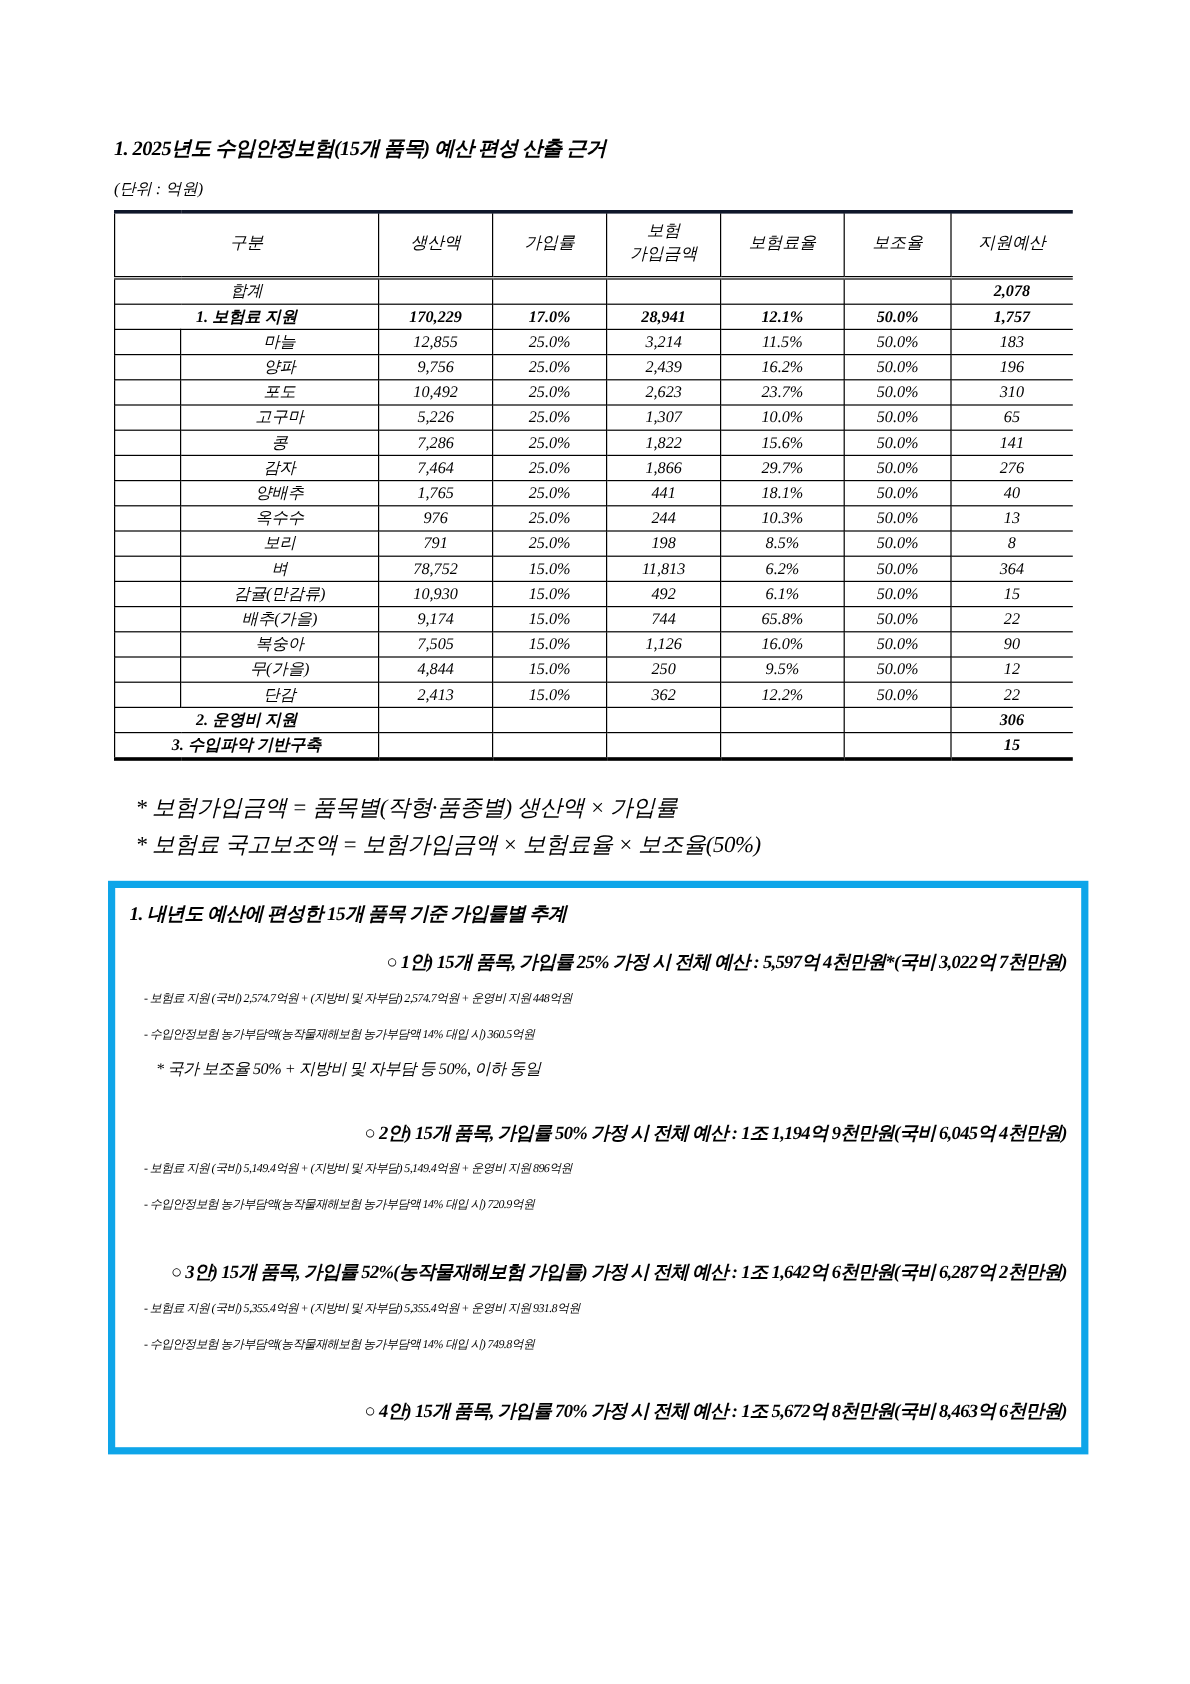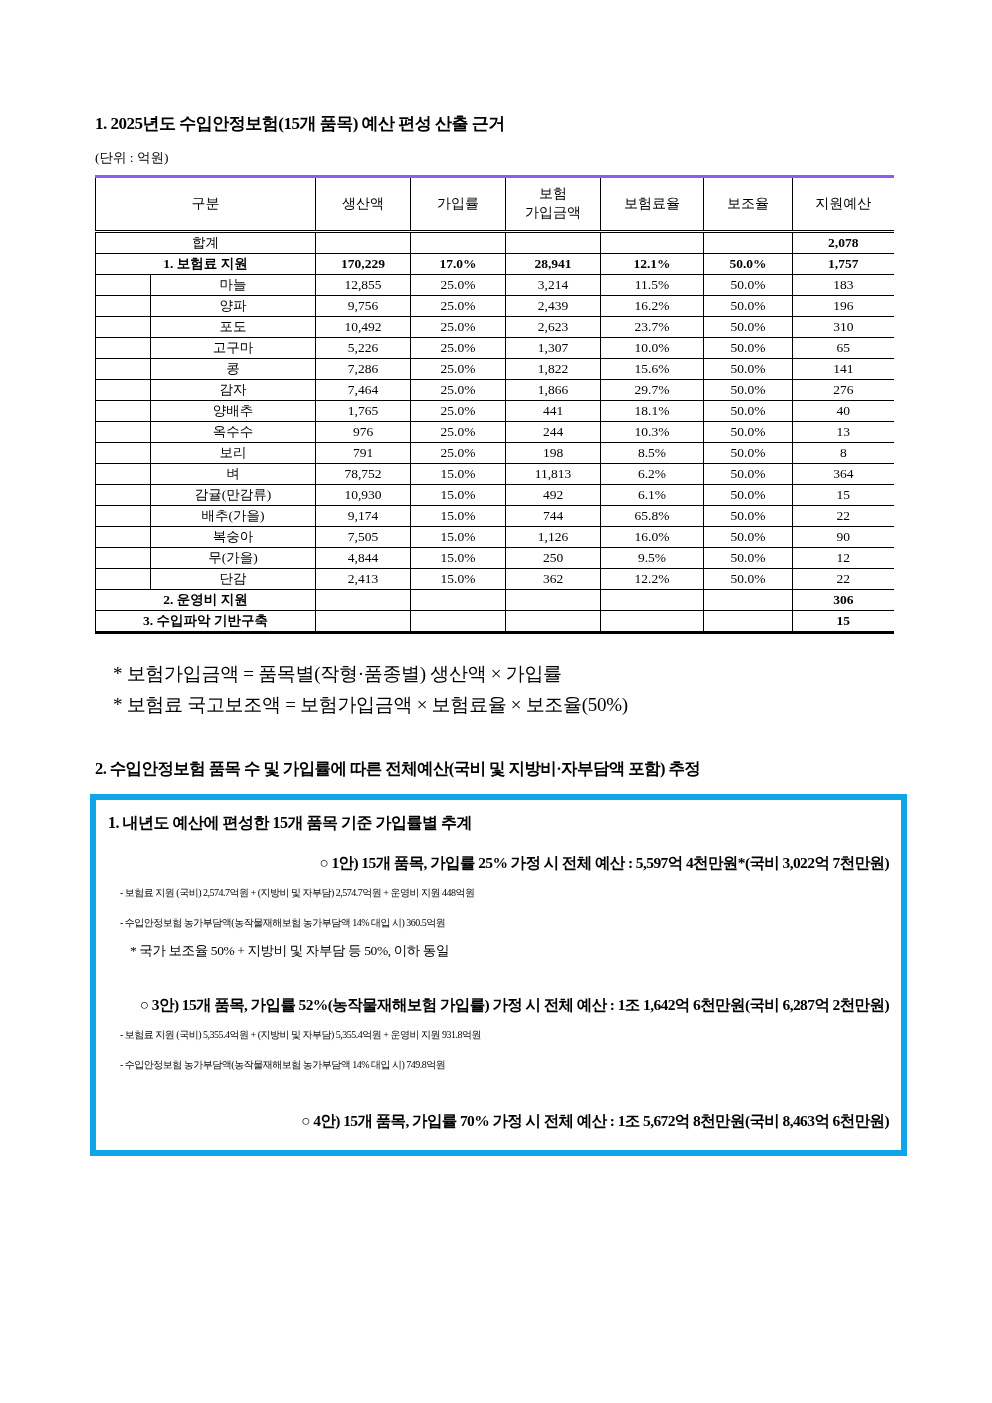--- a/index.html
+++ b/index.html
@@ -1,24 +1,24 @@
 <!DOCTYPE html>
 <html lang="ko"><head>
 <meta charset="utf-8">
 <style>
   html,body { margin:0; padding:0; background:#ffffff; }
   body { font-family: "Liberation Serif", "DejaVu Serif", serif; color:#000; }
   .page { position:relative; width:992px; height:1403px; box-sizing:border-box;
-          padding:112px 0 0 95px; overflow:hidden; }
+          padding:112px 0 0 95px; overflow:hidden;font-style:italic; }
 
   .s1-title { font-size:17px; font-weight:bold; letter-spacing:-0.5px; }
   .unit-note { width:798px; text-align:left; font-size:13.5px; margin-top:14px; margin-bottom:8px; }
 
   table.budget { border-collapse:collapse; table-layout:fixed; width:798px;
-                 border-top:3px solid #8b5cf6; font-size:13.5px; }
+                 border-top:3px solid #0f172a; font-size:13.5px; }
   table.budget thead th { font-weight:normal; font-size:14px; height:50px; text-align:center;
                           vertical-align:middle; border-bottom:3px double #000;
                           border-left:1px solid #000; white-space:pre-line; line-height:1.35; }
   table.budget thead th:first-child { border-left:1px solid #000; }
   table.budget td { height:20px; text-align:center; vertical-align:middle;
                     border:1px solid #000; padding:0 2px; overflow:hidden; white-space:nowrap; }
   table.budget th:last-child, table.budget td:last-child { border-right:none; }
   table.budget tbody tr:last-child td { border-bottom:3px solid #000; }
   table.budget .b { font-weight:bold; }
   col.c-ind { width:55px; } col.c-lab { width:165px; }
@@ -258,32 +258,36 @@
           <td class="b">15</td>
         </tr>
       </tbody>
   </table>
 
   <div class="footnotes" id="footnotes">
       <div class="footnote">* 보험가입금액 = 품목별(작형·품종별) 생산액 × 가입률</div>
       <div class="footnote">* 보험료 국고보조액 = 보험가입금액 × 보험료율 × 보조율(50%)</div>
     </div>
 
-  <div class="s2-title">2. 수입안정보험 품목 수 및 가입률에 따른 전체예산(국비 및 지방비·자부담액 포함) 추정</div>
 
   <div class="estimate-box">
     <div class="box-title">1. 내년도 예산에 편성한 15개 품목 기준 가입률별 추계</div>
     <div id="options">
         <div class="option-block">
           <div class="opt-head">○ 1안) 15개 품목, 가입률 25% 가정 시 전체 예산 : 5,597억 4천만원*(국비 3,022억 7천만원)</div>
           <div class="opt-detail">- 보험료 지원 (국비) 2,574.7억원 + (지방비 및 자부담) 2,574.7억원 + 운영비 지원 448억원</div>
           <div class="opt-detail">- 수입안정보험 농가부담액(농작물재해보험 농가부담액 14% 대입 시) 360.5억원</div>
           <div class="opt-note">* 국가 보조율 50% + 지방비 및 자부담 등 50%, 이하 동일</div>
         </div>
         <div class="option-block">
+          <div class="opt-head">○ 2안) 15개 품목, 가입률 50% 가정 시 전체 예산 : 1조 1,194억 9천만원(국비 6,045억 4천만원)</div>
+          <div class="opt-detail">- 보험료 지원 (국비) 5,149.4억원 + (지방비 및 자부담) 5,149.4억원 + 운영비 지원 896억원</div>
+          <div class="opt-detail">- 수입안정보험 농가부담액(농작물재해보험 농가부담액 14% 대입 시) 720.9억원</div>
+        </div>
+        <div class="option-block">
           <div class="opt-head">○ 3안) 15개 품목, 가입률 52%(농작물재해보험 가입률) 가정 시 전체 예산 : 1조 1,642억 6천만원(국비 6,287억 2천만원)</div>
           <div class="opt-detail">- 보험료 지원 (국비) 5,355.4억원 + (지방비 및 자부담) 5,355.4억원 + 운영비 지원 931.8억원</div>
           <div class="opt-detail">- 수입안정보험 농가부담액(농작물재해보험 농가부담액 14% 대입 시) 749.8억원</div>
         </div>
         <div class="option-block">
           <div class="opt-head">○ 4안) 15개 품목, 가입률 70% 가정 시 전체 예산 : 1조 5,672억 8천만원(국비 8,463억 6천만원)</div>
         </div>
       </div>
   </div>
 

